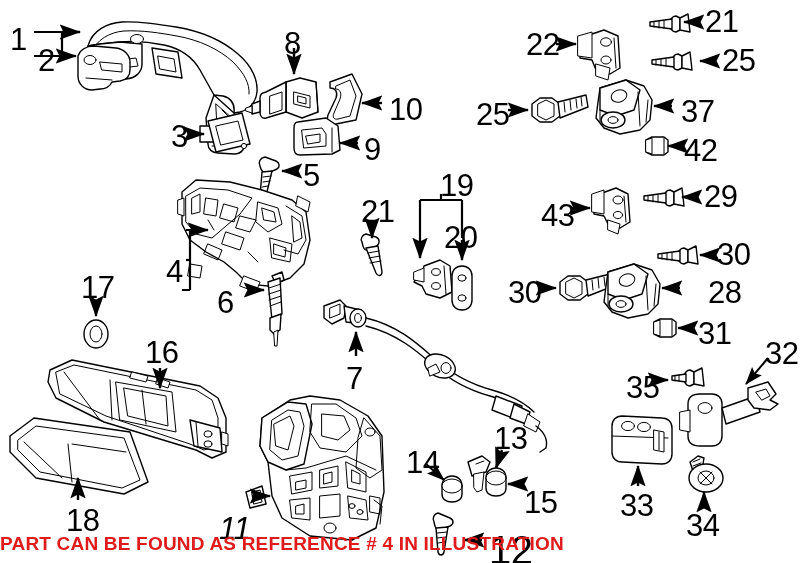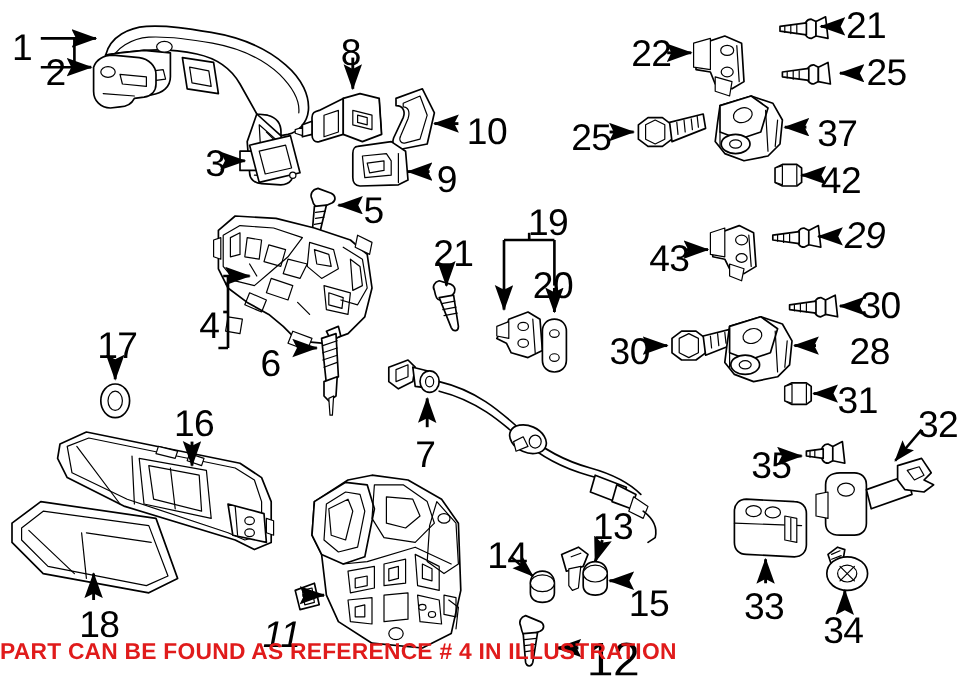--- a/index.html
+++ b/index.html
@@ -592,21 +592,21 @@
   <div class="ref-label" style="left:444px; top:222px;">20</div>
   <div class="ref-label" style="left:361px; top:196px;">21</div>
   <div class="ref-label" style="left:526px; top:29px;">22</div>
   <div class="ref-label" style="left:681px; top:96px;">37</div>
   <div class="ref-label" style="left:705px; top:6px;">21</div>
   <div class="ref-label" style="left:722px; top:45px;">25</div>
   <div class="ref-label" style="left:476px; top:99px;">25</div>
   <div class="ref-label" style="left:684px; top:135px;">42</div>
   <div class="ref-label" style="left:541px; top:200px;">43</div>
   <div class="ref-label" style="left:708px; top:277px;">28</div>
-  <div class="ref-label" style="left:704px; top:181px;font-style:italic;">29</div>
+  <div class="ref-label" style="left:704px; top:181px;">29</div>
   <div class="ref-label" style="left:717px; top:239px;">30</div>
   <div class="ref-label" style="left:508px; top:277px;">30</div>
   <div class="ref-label" style="left:698px; top:318px;">31</div>
   <div class="ref-label" style="left:765px; top:338px;">32</div>
   <div class="ref-label" style="left:620px; top:490px;">33</div>
   <div class="ref-label" style="left:686px; top:510px;">34</div>
   <div class="ref-label" style="left:626px; top:372px;">35</div>
 
   <div id="watermark-banner">PART CAN BE FOUND AS REFERENCE # 4 IN ILLUSTRATION</div>
 

